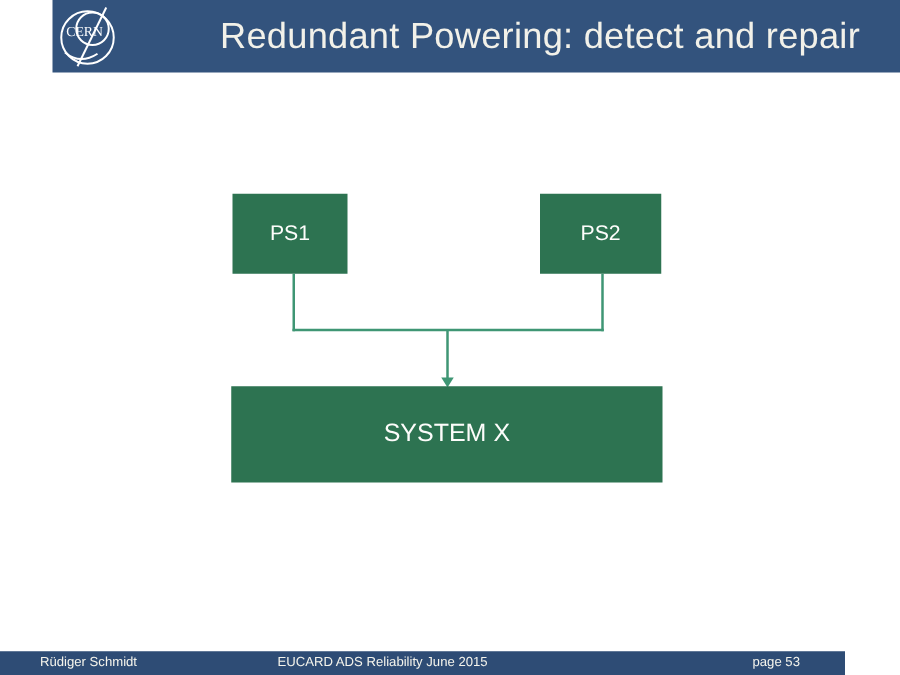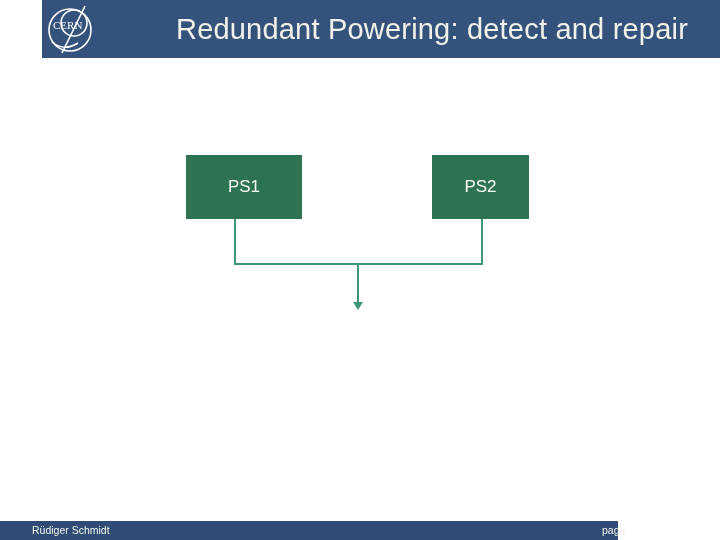--- a/index.html
+++ b/index.html
@@ -34,27 +34,27 @@
     position: absolute; top: 0; left: 0; width: 720px; height: 540px;
     color: var(--connector-green, #3f9674);
     pointer-events: none;
   }
   .box {
     position: absolute;
     background: var(--box-green, #2d7351);
     color: var(--box-text, #fdfdfb);
     display: flex; align-items: center; justify-content: center;
   }
-  .box-ps1 { left: 186px; top: 155px; width: 116px;  height: 64px; font-size: 17px; }
+  .box-ps1 { left: 186px; top: 155px; width: 92px;  height: 64px; font-size: 17px; }
   .box-ps2 { left: 432px; top: 155px; width: 97px;  height: 64px; font-size: 17px; align-items: center; }
   .box-sysx { left: 185px; top: 309px; width: 345px; height: 77px; font-size: 20px; }
 
   
   .footerbar {
-    position: absolute; left: 0; bottom: 0; width: 618px; height: 19px;
+    position: absolute; left: 0; bottom: 0; width: 676px; height: 19px;
     background: var(--footer-bg, #2e4c75);
     color: #f5f4ec;
     font-size: 10.5px; line-height: 19px;
   }
   .footer-author     { position: absolute; left: 32px; }
   .footer-conference { position: absolute; left: 222px; }
   .footer-page       { position: absolute; left: 602px; }
 </style>
 </head>
 <body>
@@ -79,19 +79,23 @@
     <line x1="358" y1="264" x2="358" y2="303"></line>
     <path d="M358 310 L353 302 L363 302 Z" fill="currentColor" stroke="none"></path>
   </svg>
 
   <div class="box box-ps1">
     <span>PS1</span>
   </div>
   <div class="box box-ps2">
     <span>PS2</span>
   </div>
+  <div class="box box-sysx">
+    <span>SYSTEM X</span>
+  </div>
 
   <footer class="footerbar">
     <span class="footer-author">Rüdiger Schmidt</span>
+    <span class="footer-conference">EUCARD ADS Reliability June 2015</span>
     <span class="footer-page">page 53</span>
   </footer>
 
 </div>
 
 </body></html>

